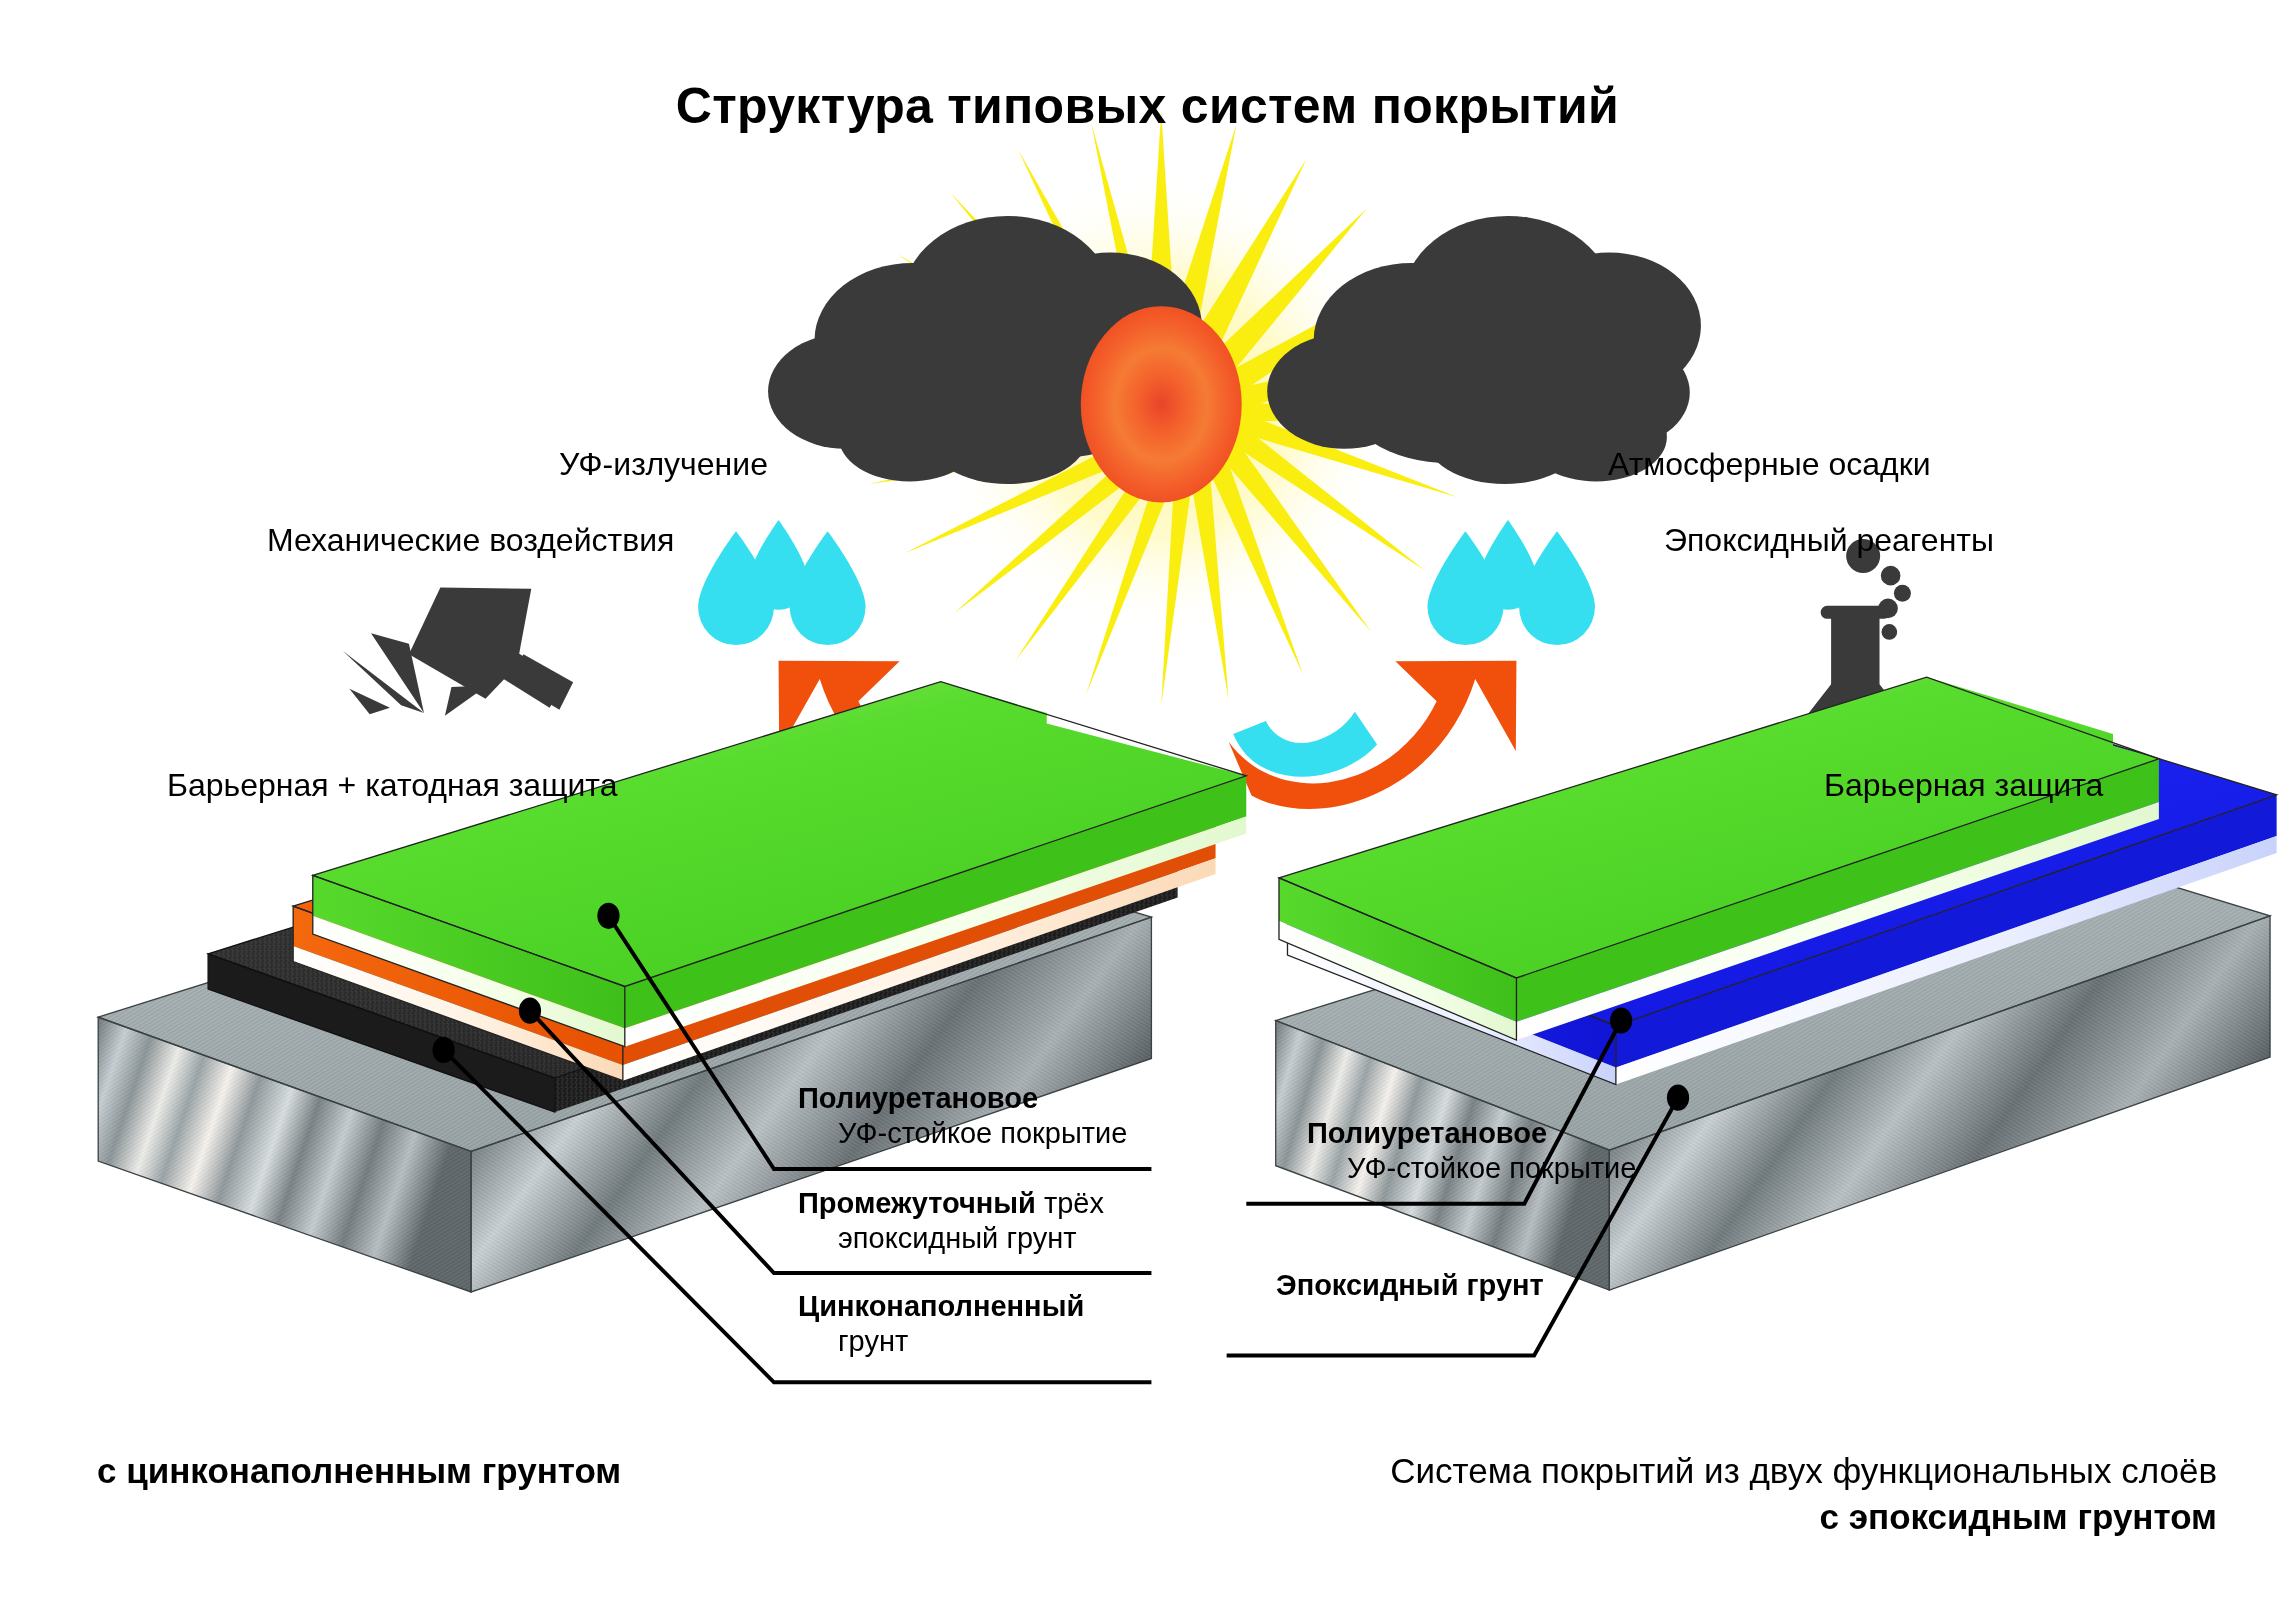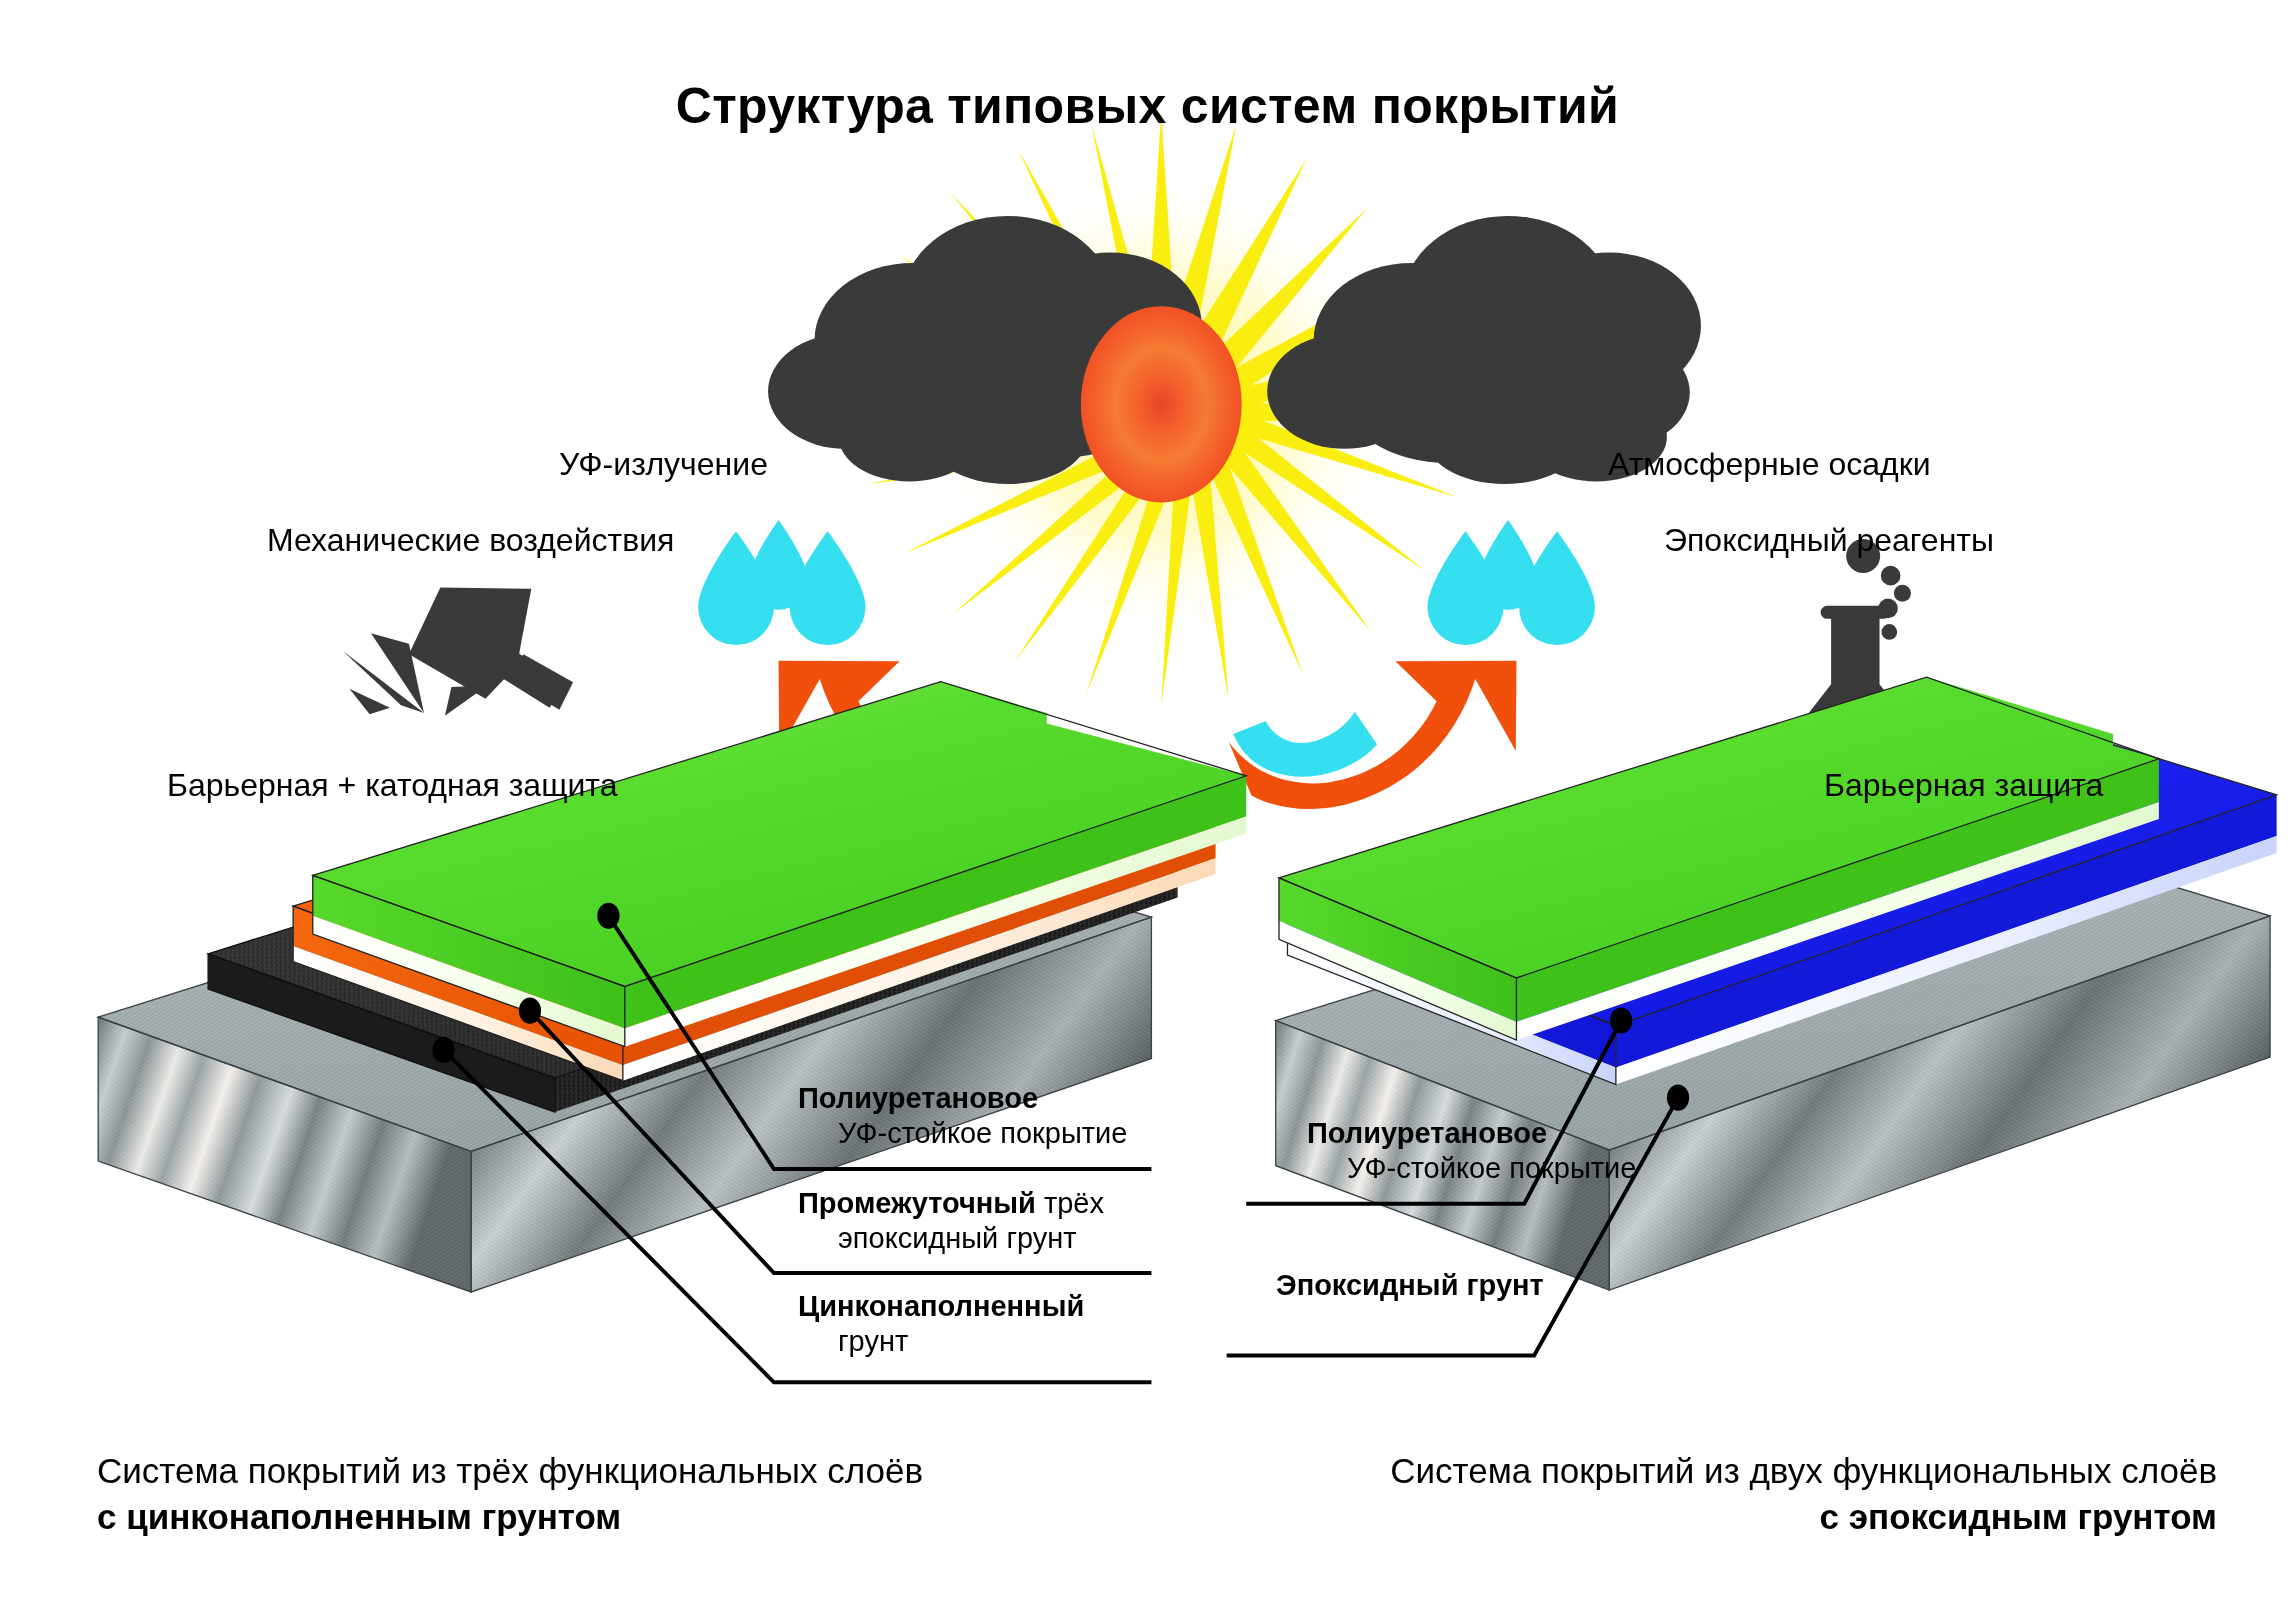--- a/index.html
+++ b/index.html
@@ -411,20 +411,19 @@
 
 <div class="abs callout" id="co-r1">
   <span class="ln1 b">Полиуретановое</span>
   <span class="ln2 r">УФ-стойкое покрытие</span>
 </div>
 <div class="abs callout" id="co-r2">
   <span class="ln1 b">Эпоксидный грунт</span>
 </div>
 
 <div class="abs caption" id="cap-left">
-  <span class="line-a">Система покрытий из трёх функциональных слоёв</span>
   <span class="line-b">с цинконаполненным грунтом</span>
 </div>
 <div class="abs caption" id="cap-right">
   <span class="line-a">Система покрытий из двух функциональных слоёв</span>
   <span class="line-b">с эпоксидным грунтом</span>
 </div>
 
 
 </body></html>

